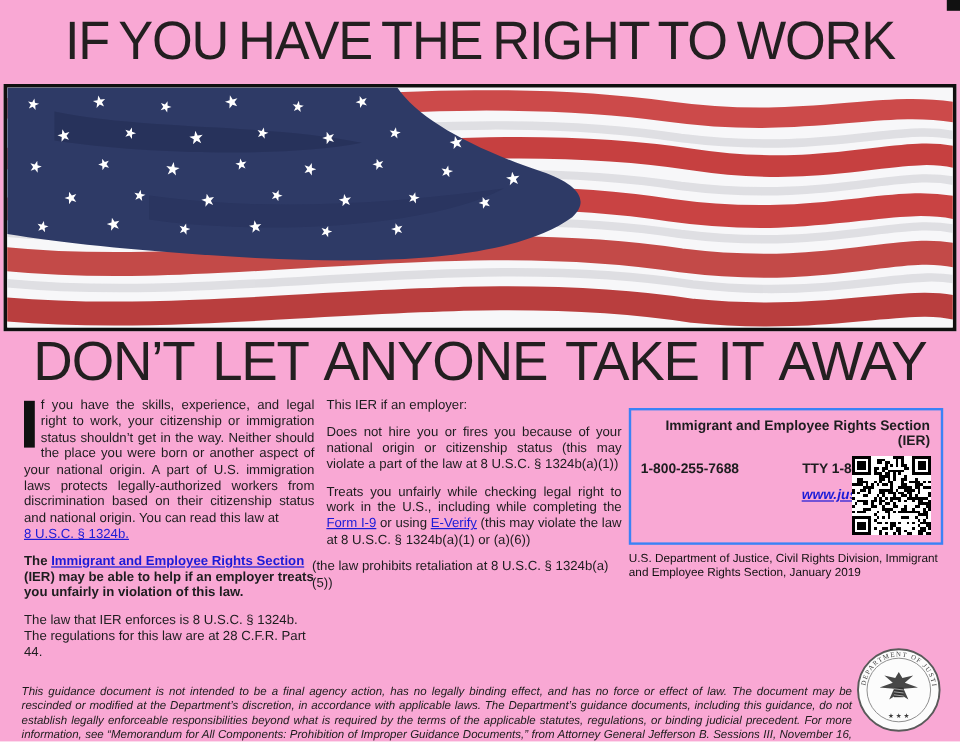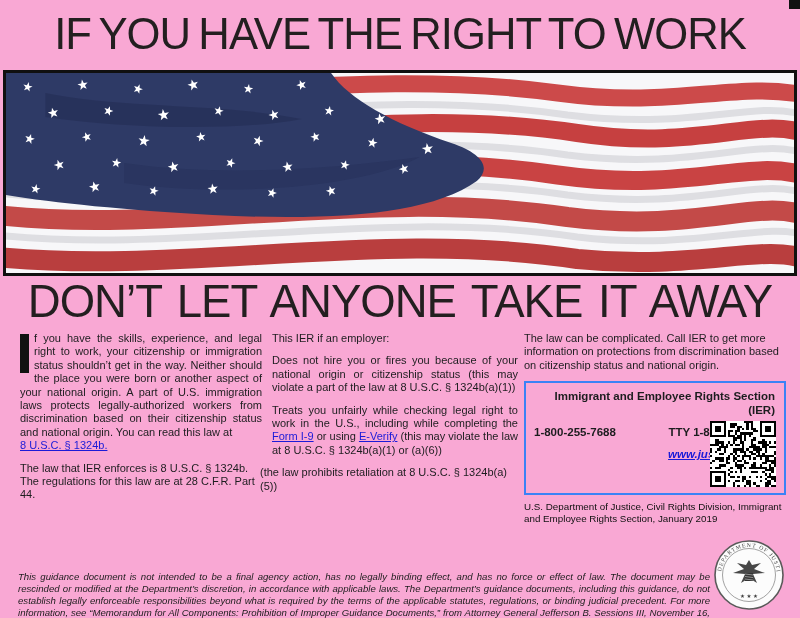--- a/index.html
+++ b/index.html
@@ -121,36 +121,38 @@
     </svg>
   </div>
 
   <div class="headline headline-bottom">DON’T LET ANYONE TAKE IT AWAY</div>
 
   <div class="col col1">
     <p class="just">
       <span class="dropcap"></span><span>f you have the skills, experience, and legal right to work, your citizenship or immigration status shouldn’t get in the way. Neither should the place you were born or another aspect of your national origin. A part of U.S. immigration laws protects legally-authorized workers from discrimination based on their citizenship status and national origin. You can read this law at</span><br>
       <a class="lnk">8 U.S.C. § 1324b.</a>
     </p>
+    <p class="bold">
+      <span>The </span><a class="lnk">Immigrant and Employee Rights Section</a><span> (IER) may be able to help if an employer treats you unfairly in violation of this law.</span>
+    </p>
     <p>The law that IER enforces is 8 U.S.C. § 1324b. The regulations for this law are at 28 C.F.R. Part 44.</p>
   </div>
 
   <div class="col col2">
     <p>This IER if an employer:</p>
     <p class="just">Does not hire you or fires you because of your national origin or citizenship status (this may violate a part of the law at 8 U.S.C. § 1324b(a)(1))</p>
     <p class="just">
       <span>Treats you unfairly while checking legal right to work in the U.S., including while completing the </span><a class="lnk">Form I-9</a><span> or using </span><a class="lnk">E-Verify</a><span> (this may violate the law at 8 U.S.C. § 1324b(a)(1) or (a)(6))</span>
     </p>
     <p>
       <span class="hang">(the law prohibits retaliation at 8 U.S.C. § 1324b(a)(5))</span>
     </p>
   </div>
 
   <div class="col col3">
-    <p>The law can be complicated. Call IER to get more information on protections from discrimination based on citizenship status and national origin.</p>
 
     <div class="ier-box">
       <p class="ier-title">Immigrant and Employee Rights Section (IER)</p>
       <div class="phones">
         <span>1-800-255-7688</span>
         <span>TTY 1-800-237-2515</span>
       </div>
       <a class="lnk boxlink">www.justice.gov/ier</a>
       <svg class="qr" id="qr" viewBox="0 0 29 29" shape-rendering="crispEdges">
         <rect width="29" height="29" fill="#fff"></rect>

